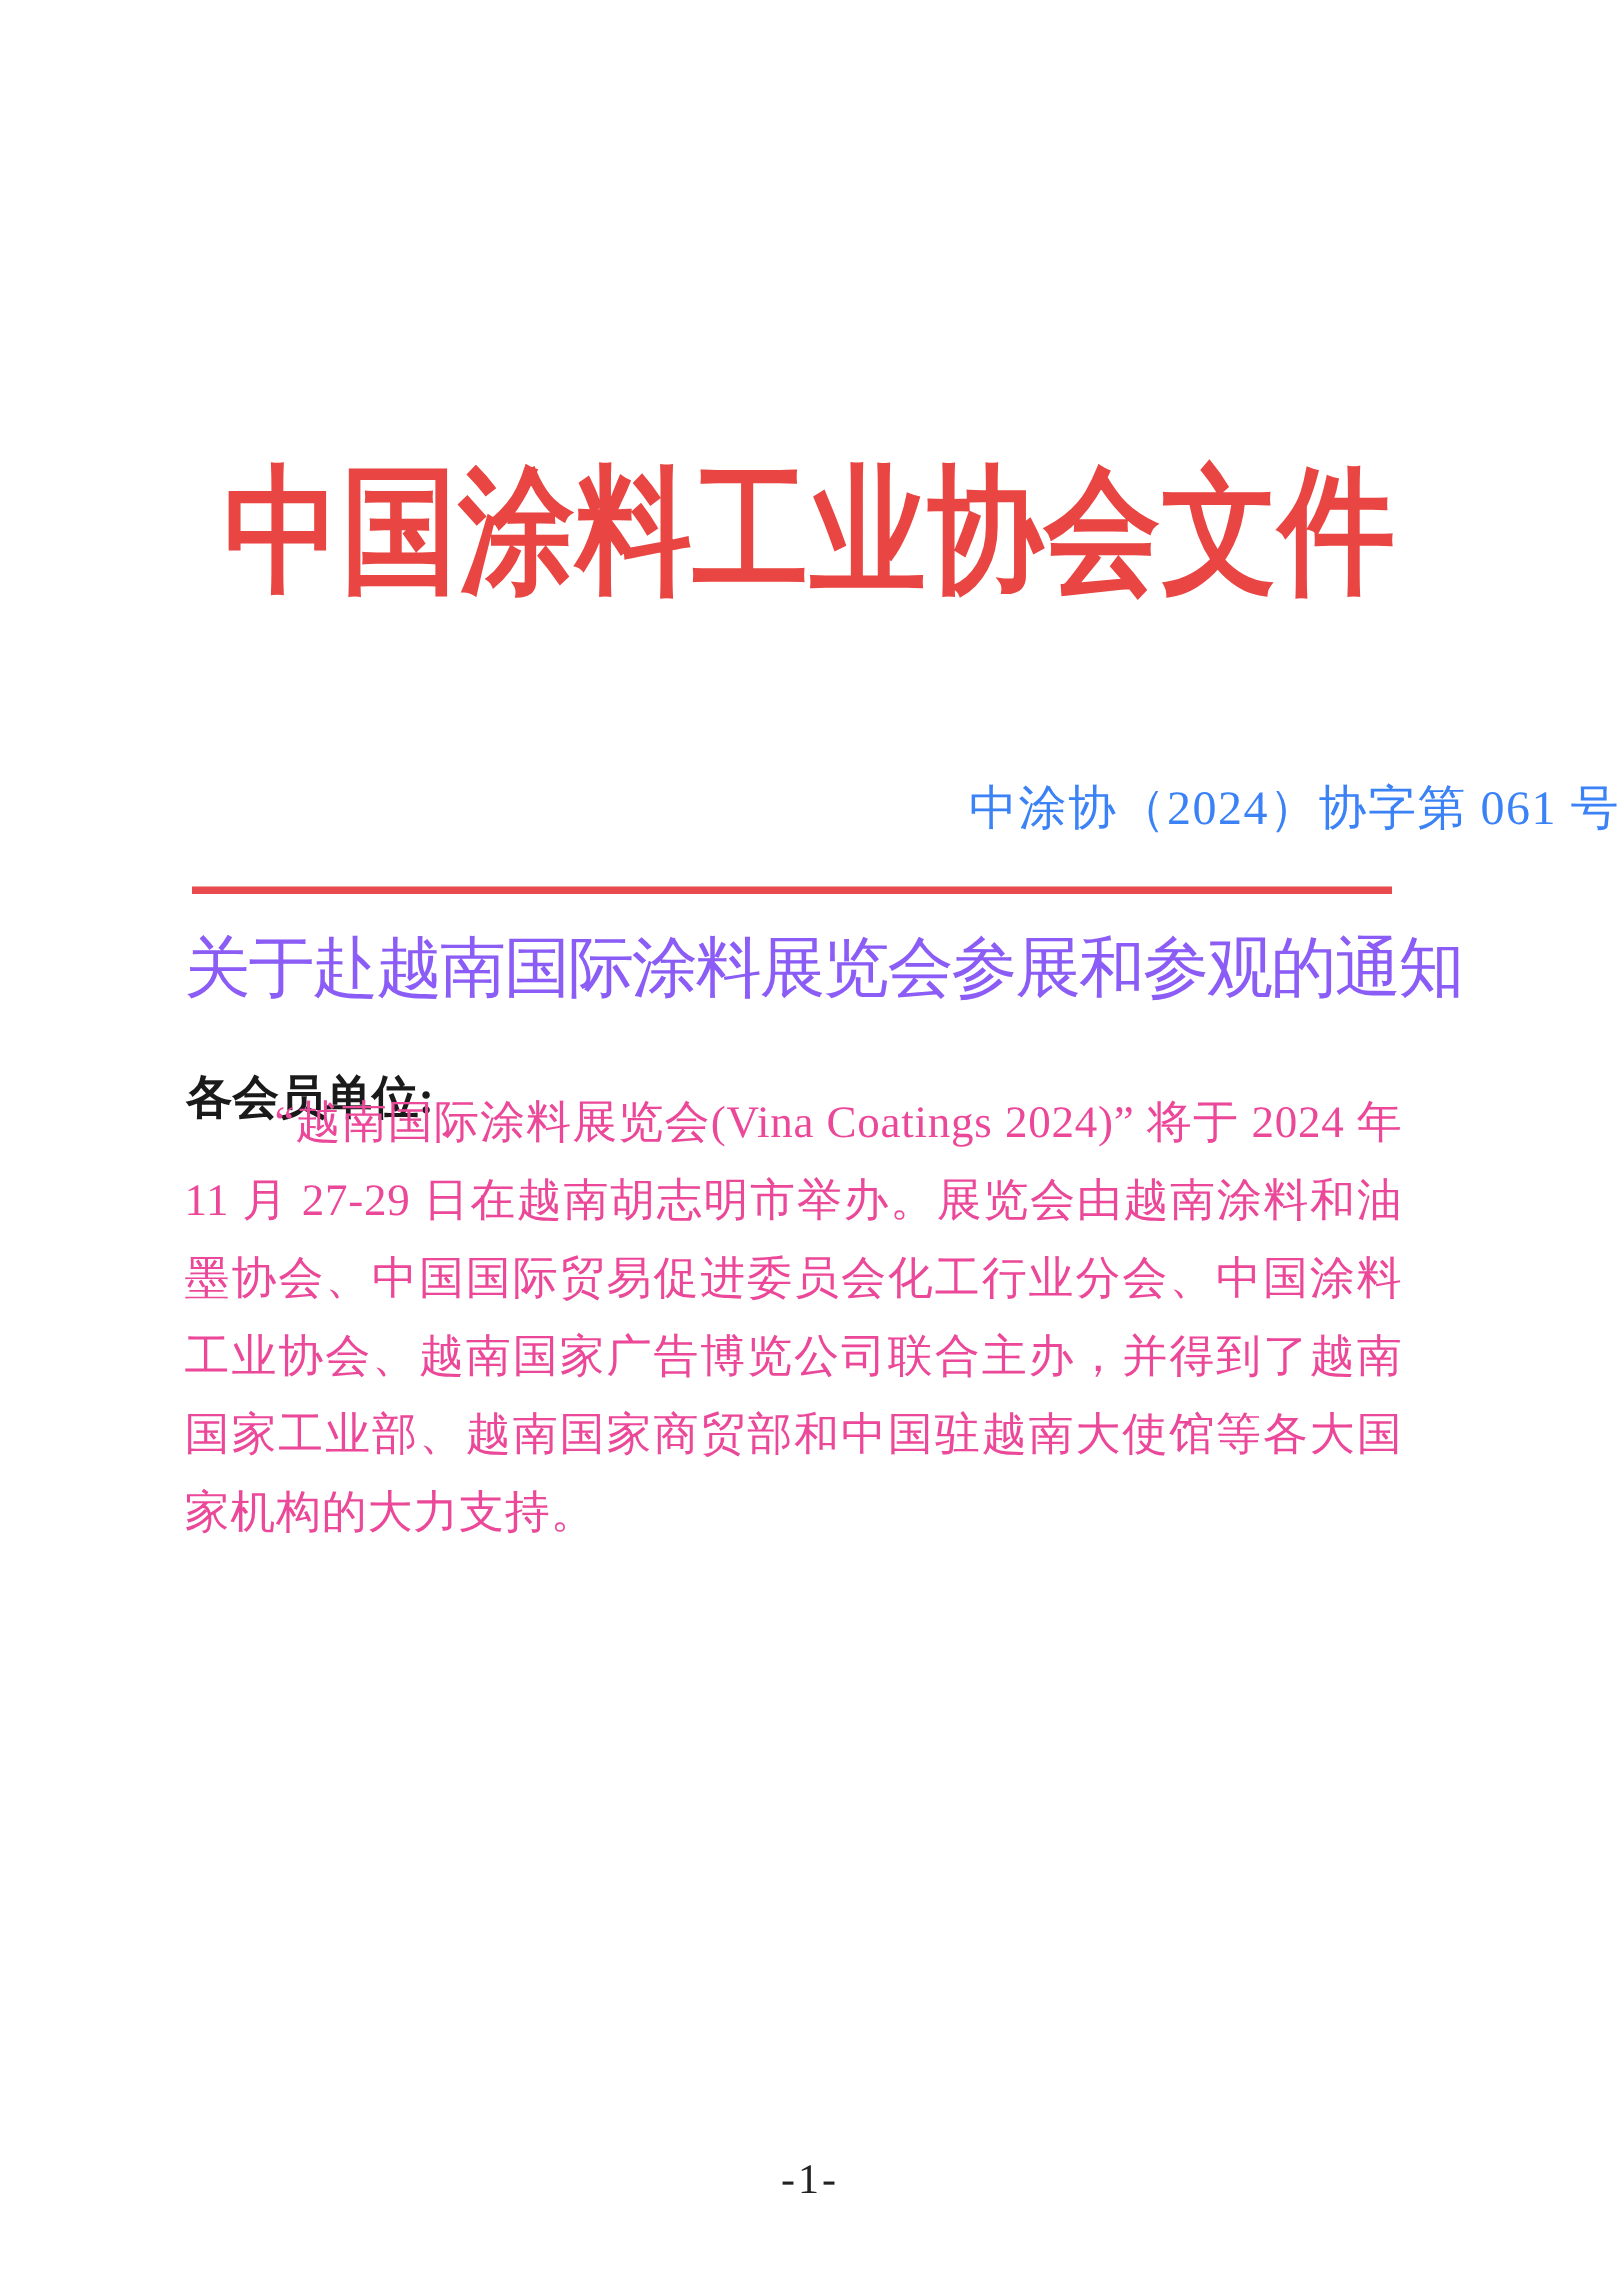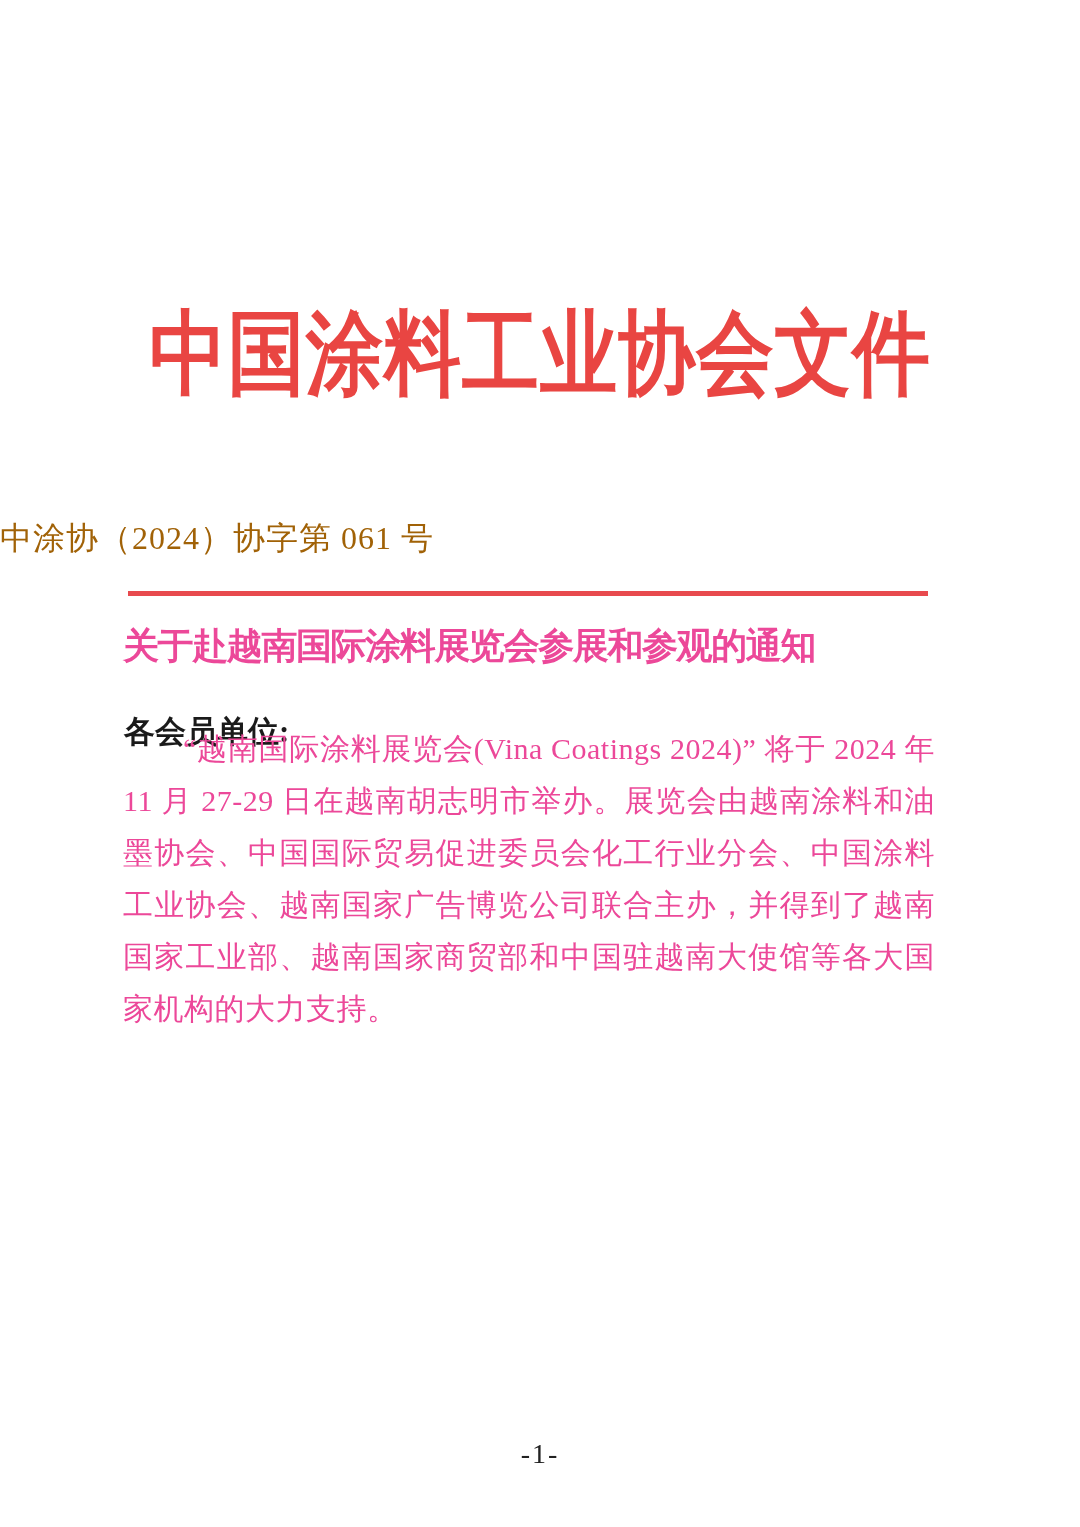--- a/index.html
+++ b/index.html
@@ -35,45 +35,45 @@
     white-space: nowrap;
     transform: scaleX(0.84);
     transform-origin: center;
     letter-spacing: 1px;
   }
   .doc-number {
     position: absolute;
     top: 518px;
     left: 0;
     width: 1080px;
-    text-align: left;
+    text-align: right;
     font-size: 32px;
     line-height: 40px;
-    color: #a16207;
+    color: #3b82f6;
     letter-spacing: 1px;
   }
   .red-rule {
     position: absolute;
     top: 591px;
     left: 128px;
     width: 800px;
     height: 5px;
     background: #e84a4e;
   }
   .doc-title {
     position: absolute;
     top: 618px;
     left: 123px;
     width: 814px;
-    font-size: 36px;
+    font-size: 44px;
     line-height: 56px;
-    font-weight: bold;
+    font-weight: normal;
     white-space: nowrap;
     letter-spacing: -1.4px;
-    color: #ec4899;
+    color: #8b5cf6;
   }
   .salutation {
     position: absolute;
     top: 713px;
     left: 124px;
     font-size: 31px;
     line-height: 38px;
     font-weight: bold;
     color: #1a1a1a;
   }

